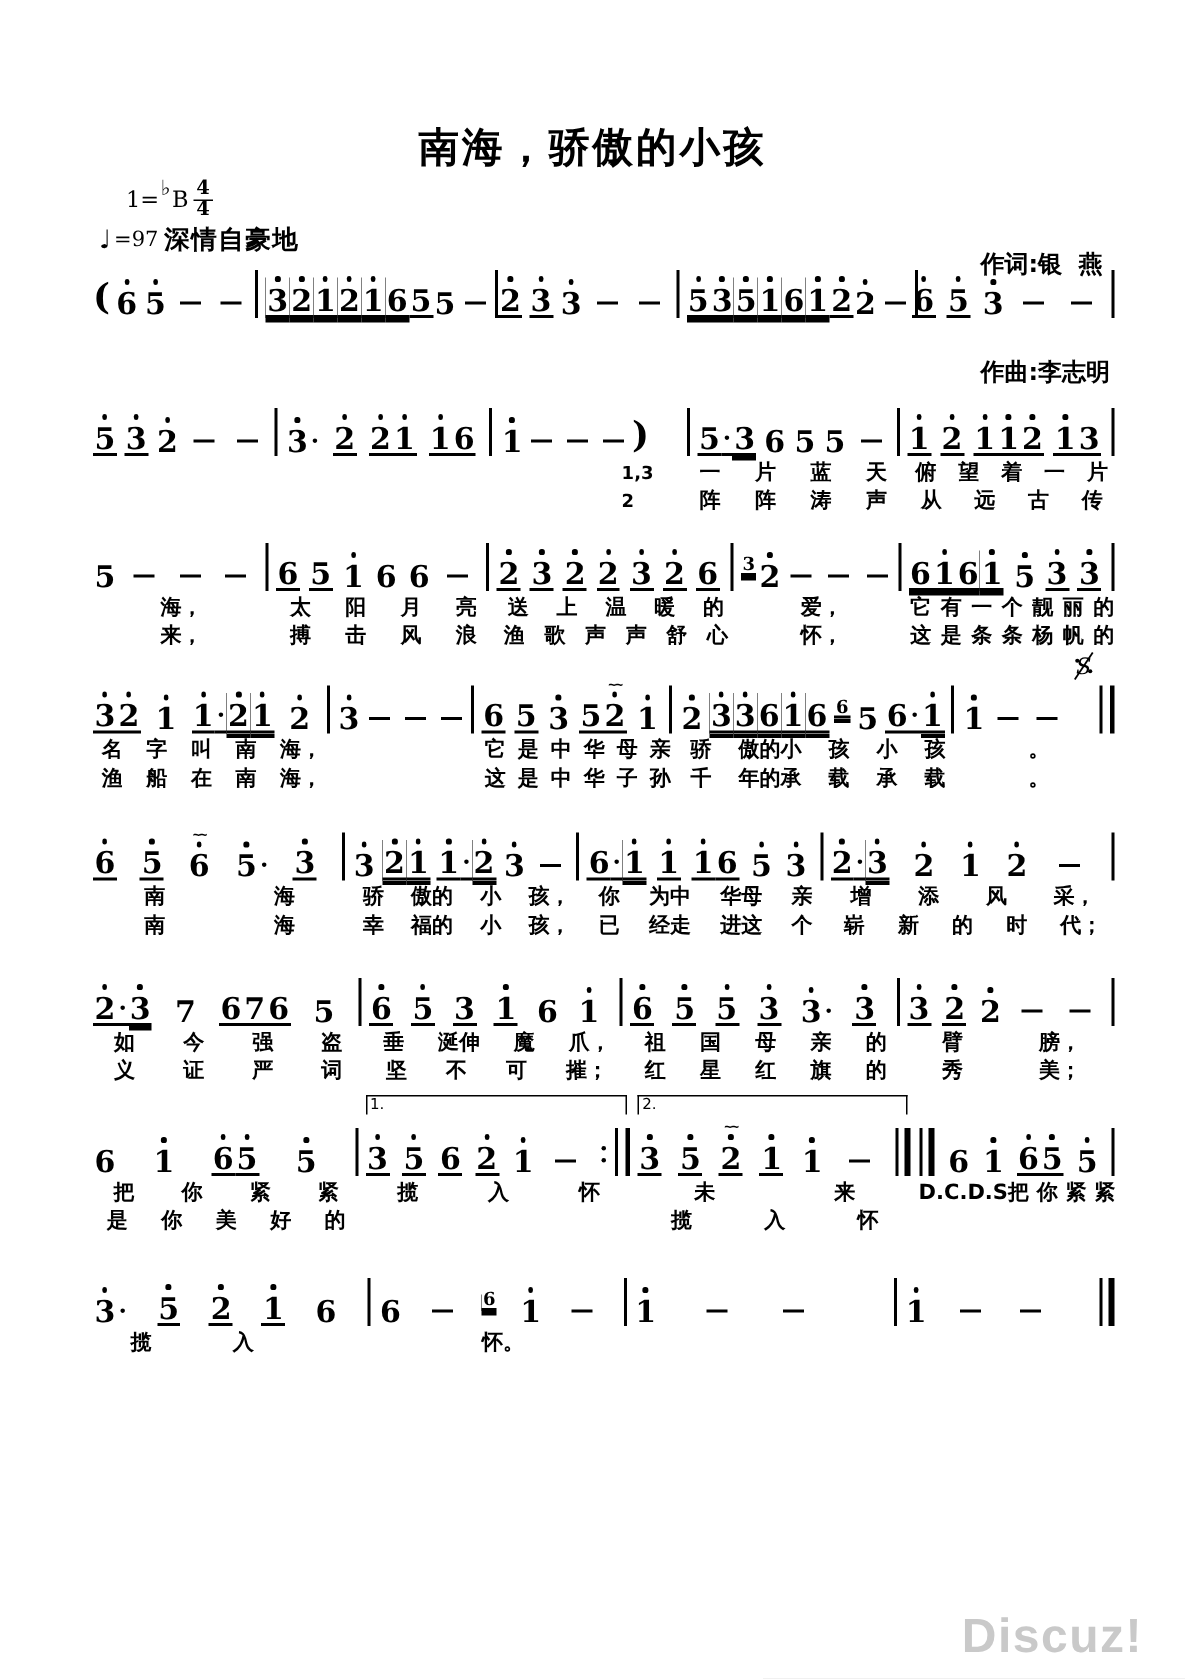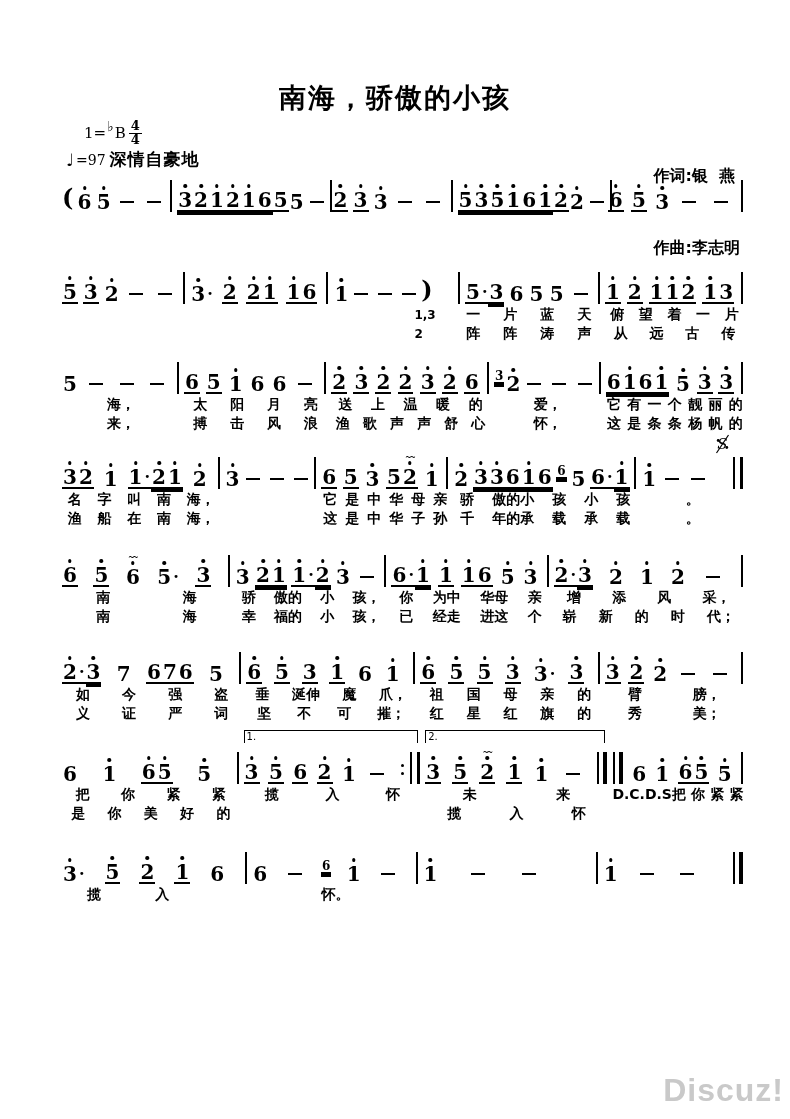--- a/index.html
+++ b/index.html
@@ -43,21 +43,21 @@
   .lyr{display:flex;justify-content:space-around;align-items:center;height:16px;margin-top:3px;
        font:600 14px "DejaVu Sans",sans-serif;white-space:nowrap;}
   .lyr span{display:inline-block;}
   .lyr.labels{justify-content:flex-start;font:700 12px "DejaVu Sans",sans-serif;padding-left:4px;}
   .volta::before{content:attr(data-l);position:absolute;top:-14px;left:2px;right:5px;height:12px;
                  border:1px solid #000;border-bottom:none;font:400 10px "DejaVu Sans",sans-serif;
                  line-height:11px;padding-left:2px;text-align:left;}
 
   
   #pageno{position:absolute;top:1030px;left:0;width:100%;text-align:center;font:400 14px "DejaVu Sans",sans-serif;letter-spacing:2px;}
-  #wm{position:absolute;top:1072px;right:6px;font:700 32px "Liberation Sans",sans-serif;color:#c9c9c9;letter-spacing:1px;}
+  #wm{position:absolute;top:1072px;right:28px;font:700 32px "Liberation Sans",sans-serif;color:#c9c9c9;letter-spacing:1px;}
 </style>
 </head>
 <body>
 
 <div id="page">
   <div id="credits">
     <div>作词:银  燕</div>
     <div>作曲:李志明</div>
   </div>
 

